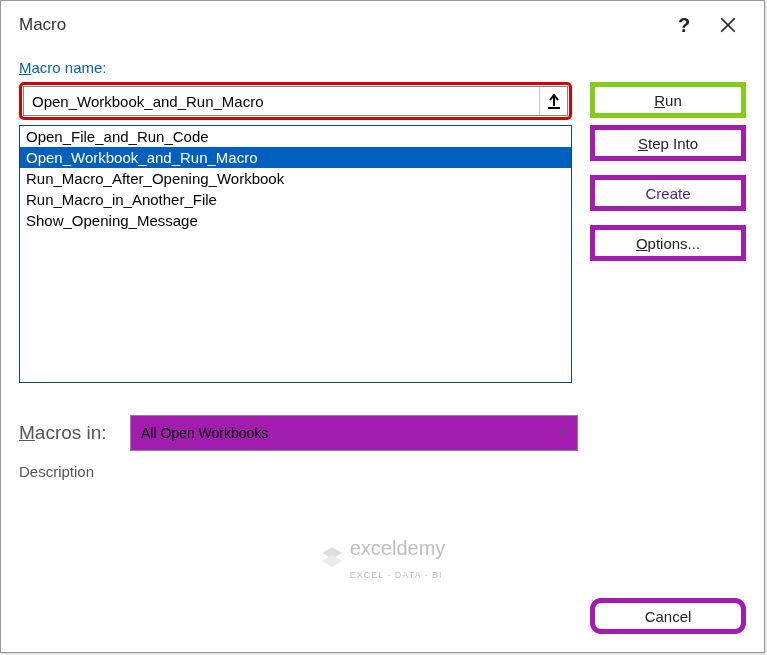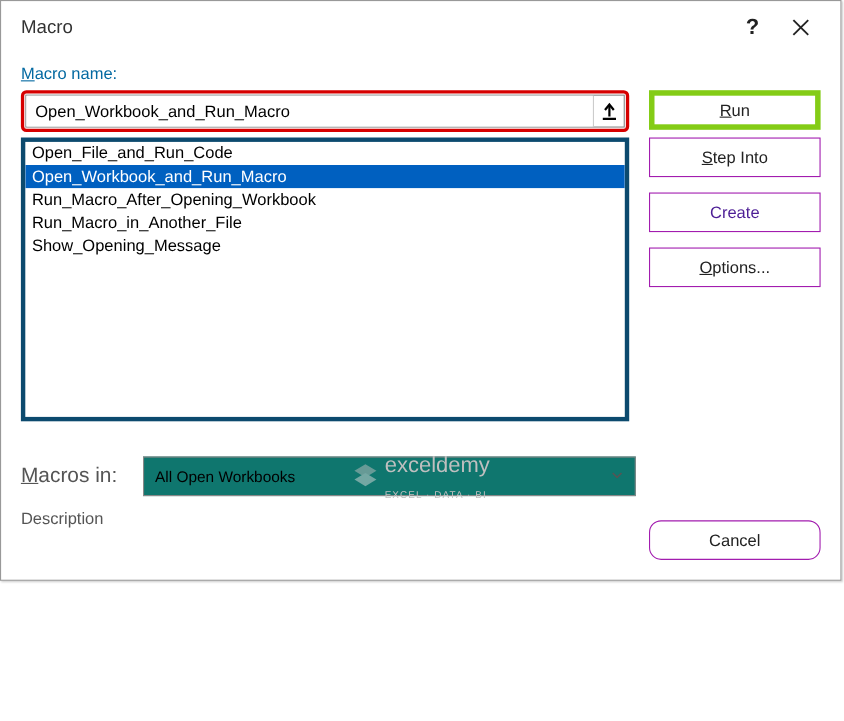--- a/index.html
+++ b/index.html
@@ -6,21 +6,21 @@
     body {
       font-family: "Segoe UI", Tahoma, sans-serif;
       font-size: 14px;
       background: #fff;
       width: 767px;
       height: 655px;
       position: relative;
     }
     .dialog {
       width: 765px;
-      height: 528px;
+      height: 653px;
       border: 1px solid #999;
       background: #fff;
       box-shadow: 1px 1px 2px rgba(0,0,0,0.2);
       position: relative;
     }
     .titlebar {
       height: 48px;
       display: flex;
       align-items: center;
       padding: 0 14px 0 18px;
@@ -78,21 +78,21 @@
       border-left: 1px solid #ccc;
     }
     .macro-list-wrap {
       margin-top: 5px;
       display: flex;
       gap: 18px;
     }
     .macro-list {
       flex: 1;
       height: 258px;
-      border: 4px solid #0c4a6e;
+      border: 1px solid #0c4a6e;
       background: #fff;
       overflow-y: scroll;
       position: relative;
     }
     .macro-list::-webkit-scrollbar { width: 18px; }
     .macro-list::-webkit-scrollbar-track { background: #f0f0f0; }
     .macro-list::-webkit-scrollbar-thumb { background: #c0c0c0; }
     .macro-item {
       padding: 2px 6px;
       font-size: 15px;
@@ -104,41 +104,41 @@
       color: #fff;
     }
     .side-buttons {
       width: 156px;
       display: flex;
       flex-direction: column;
       gap: 14px;
     }
     .btn {
       height: 36px;
-      border: 1px solid #a21caf;
+      border: 5px solid #a21caf;
       background: #fff;
       font-size: 15px;
       font-family: inherit;
       cursor: pointer;
       color: #222;
     }
     .btn.primary { border: 5px solid #84cc16; }
     .btn.disabled { color: #4c1d95; cursor: default; }
     .row-scope {
       margin-top: 32px;
       display: flex;
       align-items: center;
       gap: 16px;
     }
     .row-scope .lbl { font-size: 19px; color: #555; width: 95px; }
     .scope-select {
       flex: 0 0 448px;
       height: 36px;
       border: 1px solid #888;
-      background: #0f766e;
+      background: #a21caf;
       display: flex;
       align-items: center;
       padding: 0 10px;
       justify-content: space-between;
       cursor: pointer;
     }
     .chev-down svg { width: 12px; height: 12px; }
     .row-desc {
       margin-top: 12px;
       font-size: 15px;

